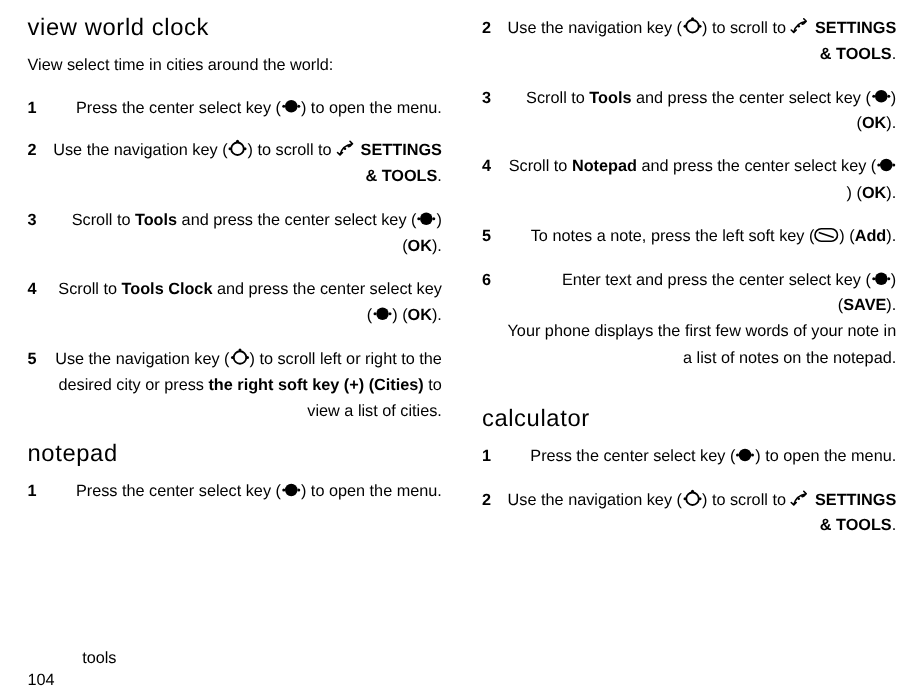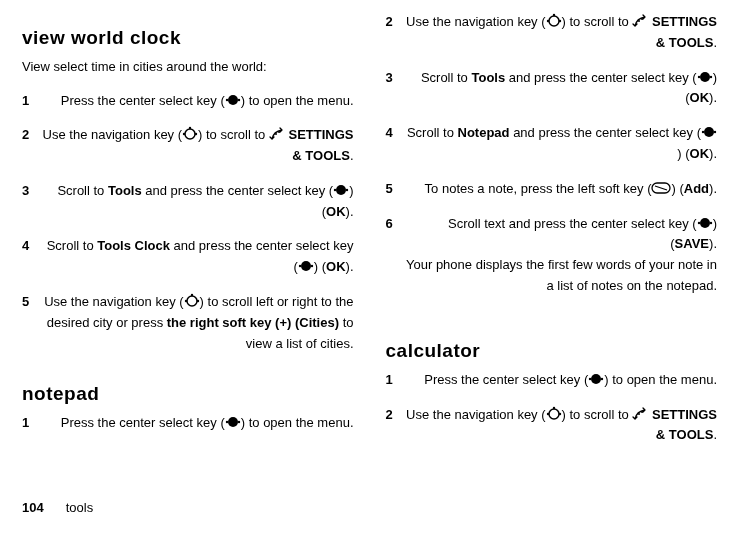--- a/index.html
+++ b/index.html
@@ -20,22 +20,22 @@
     column-gap: 32px;
     box-sizing: border-box;
   }
   .col {
     flex: 1;
     display: flex;
     flex-direction: column;
   }
   .heading {
     font-size: 19px;
-    font-weight: bold;
-    margin: 15px 0 8px 0;
+    font-weight: normal;
+    margin: 0 0 8px 0;
     letter-spacing: 0.5px;
   }
   .intro {
     margin: 0 0 14px 0;
     line-height: 1.5;
   }
   .step {
     display: flex;
     flex-direction: row;
     margin-bottom: 14px;
@@ -60,22 +60,23 @@
     margin-bottom: 14px;
     line-height: 1.6;
   }
   .footer {
     display: flex;
     align-items: center;
     padding: 0 22px;
     font-size: 13px;
   }
   .pagenum {
-    font-weight: bold;
+    font-weight: normal;
     margin-right: 22px;
+    margin-top: 36px;
   }
   svg { vertical-align: -3px; }
 </style>
 </head>
 <body>
 
 <svg width="0" height="0" style="position:absolute">
   <defs>
     <g id="center-key">
       <circle cx="8" cy="8" r="5" fill="#000"></circle>
@@ -203,21 +204,21 @@
       <div class="stepbody">
         <span>To notes a note, press the left soft key (</span><svg width="20" height="16">
             <use href="#softkey"></use>
           </svg>) (<span class="cond">Add</span><span>).</span>
       </div>
     </div>
 
     <div class="step">
       <div class="stepnum">6</div>
       <div class="stepbody">
-        <span>Scroll text and press the center select key (</span><svg width="16" height="16">
+        <span>Enter text and press the center select key (</span><svg width="16" height="16">
             <use href="#center-key"></use>
           </svg>) (<span class="cond">SAVE</span><span>).</span>
         <p class="note">Your phone displays the first few words of your note in a list of notes on the notepad.</p>
       </div>
     </div>
 
     <h2 class="heading">calculator</h2>
 
     <div class="step">
       <div class="stepnum">1</div>

